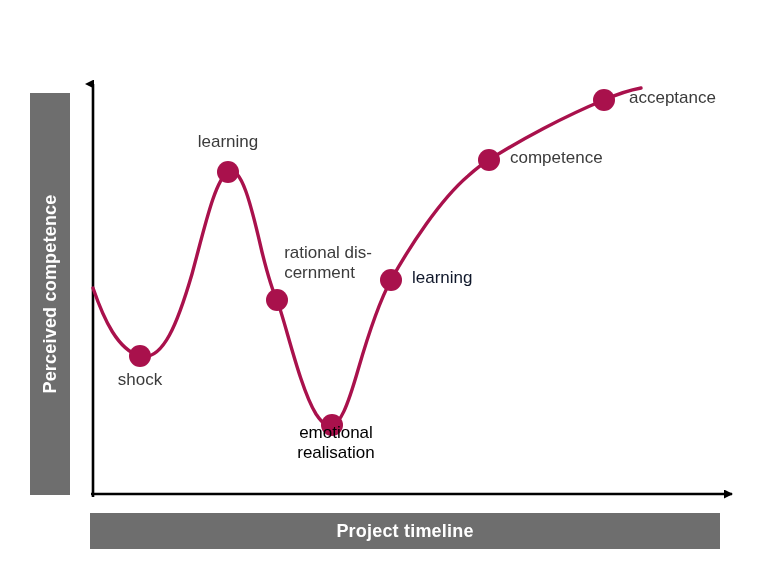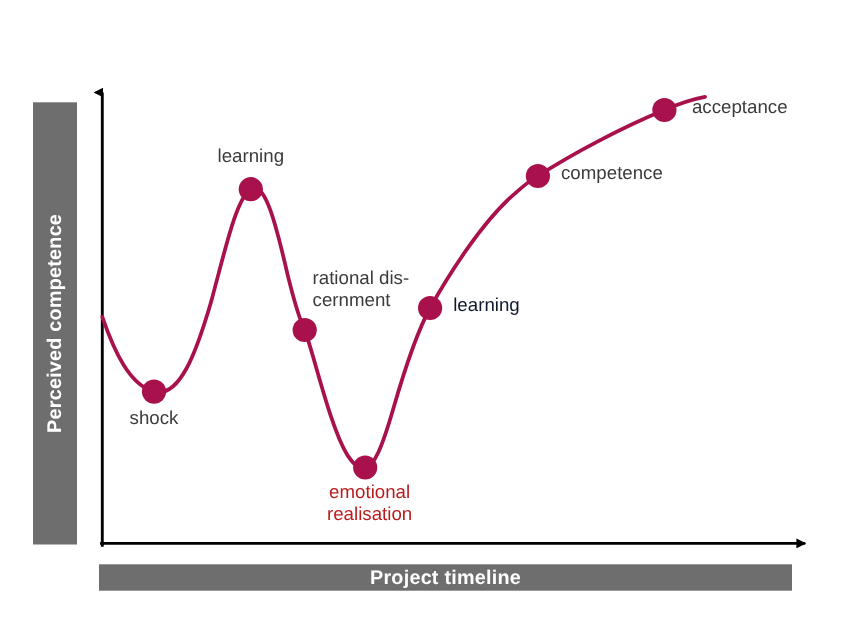--- a/index.html
+++ b/index.html
@@ -46,21 +46,21 @@
     color: #ffffff;
     font-size: 18px;
     font-weight: bold;
     letter-spacing: 0.2px;
   }
   #x-axis-band {
     position: absolute;
     left: 90px;
     top: 513px;
     width: 630px;
-    height: 24px;
+    height: 36px;
     background: #6E6E6E;
     display: flex;
     align-items: center;
     justify-content: center;
   }
   #x-axis-band .band-text {
     color: #ffffff;
     font-size: 18px;
     font-weight: bold;
     letter-spacing: 0.2px;
@@ -122,19 +122,19 @@
         <circle cx="391" cy="280" r="11" fill="#A9114C"></circle>
         <circle cx="489" cy="160" r="11" fill="#A9114C"></circle>
         <circle cx="604" cy="100" r="11" fill="#A9114C"></circle>
       </g>
   </svg>
 
   <div id="labels-layer">
       <div class="pt-label center" style="left: 140px; top: 370px; color: rgb(59, 59, 59);">shock</div>
       <div class="pt-label center" style="left: 228px; top: 132px; color: rgb(59, 59, 59);">learning</div>
       <div class="pt-label right-align" style="left: 372px; top: 243px; color: rgb(59, 59, 59);"><div>rational dis-</div><div>cernment</div></div>
-      <div class="pt-label center" style="left: 336px; top: 438px; color: #b91c1c;"><div>emotional</div><div>realisation</div></div>
+      <div class="pt-label center" style="left: 336px; top: 423px; color: #000000;"><div>emotional</div><div>realisation</div></div>
       <div class="pt-label right-of" style="left: 412px; top: 268px; color: #0f172a; text-align: center;">learning</div>
       <div class="pt-label right-of" style="left: 510px; top: 148px; color: rgb(59, 59, 59);">competence</div>
       <div class="pt-label right-of" style="left: 629px; top: 88px; color: rgb(59, 59, 59);">acceptance</div>
     </div>
 
 </div>
 
 </body></html>

